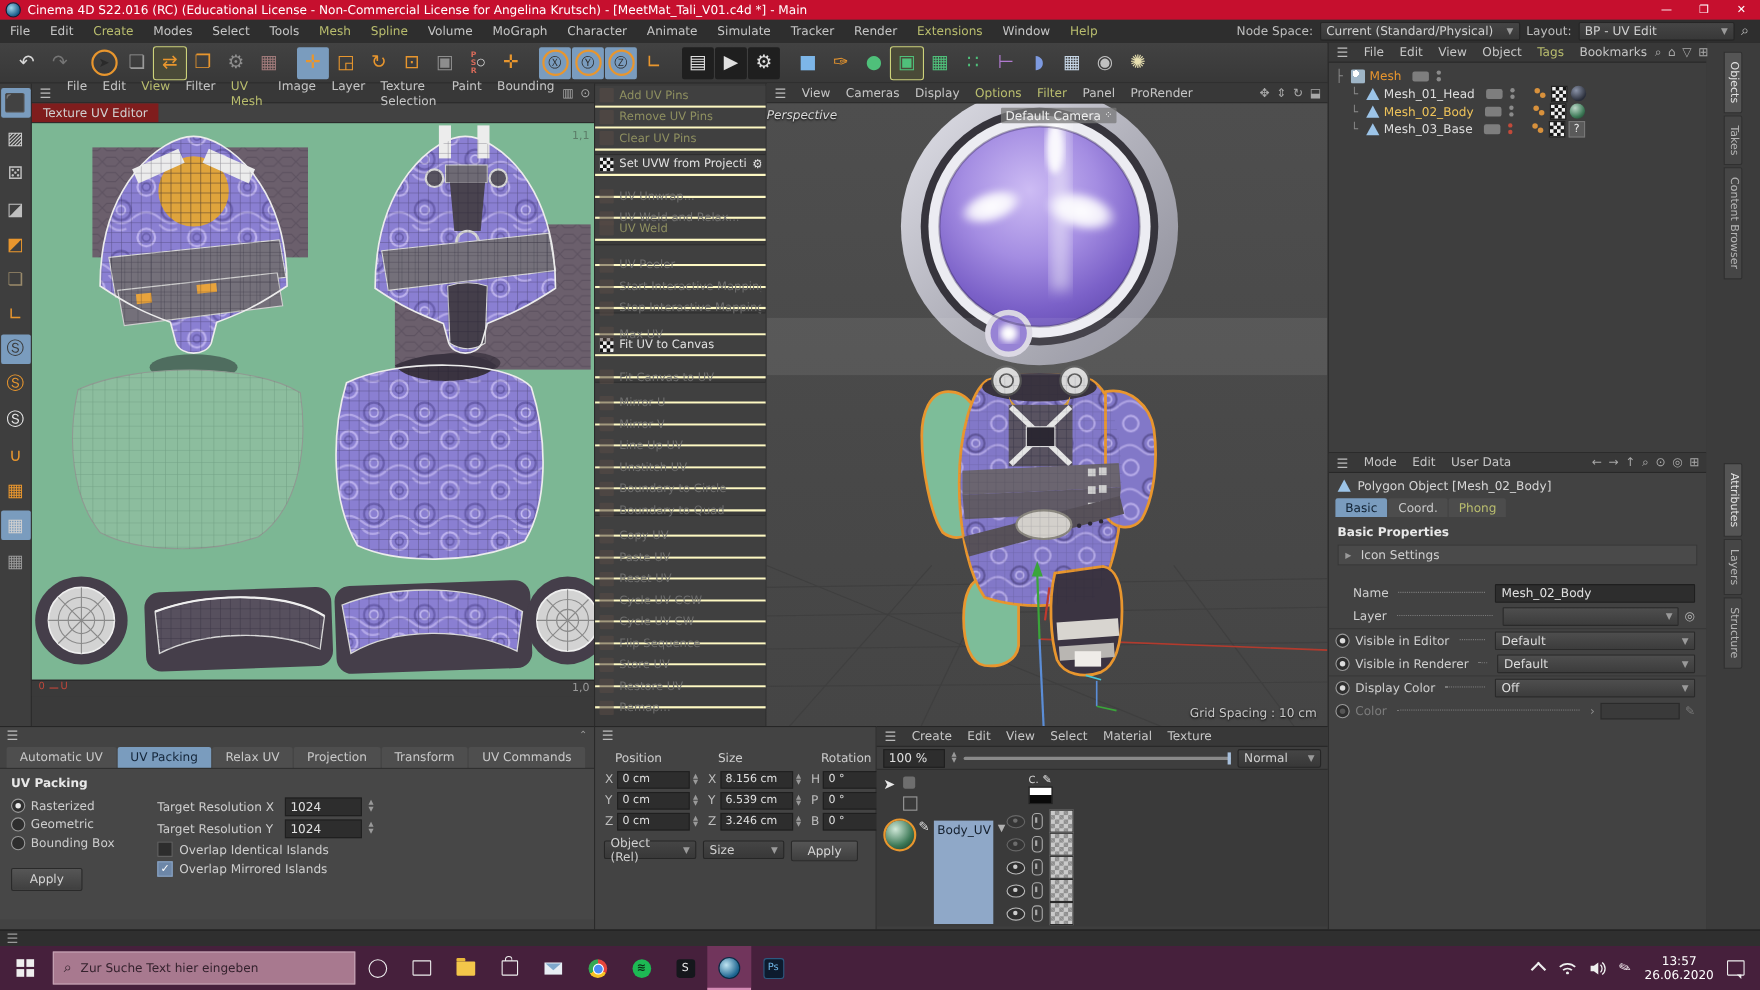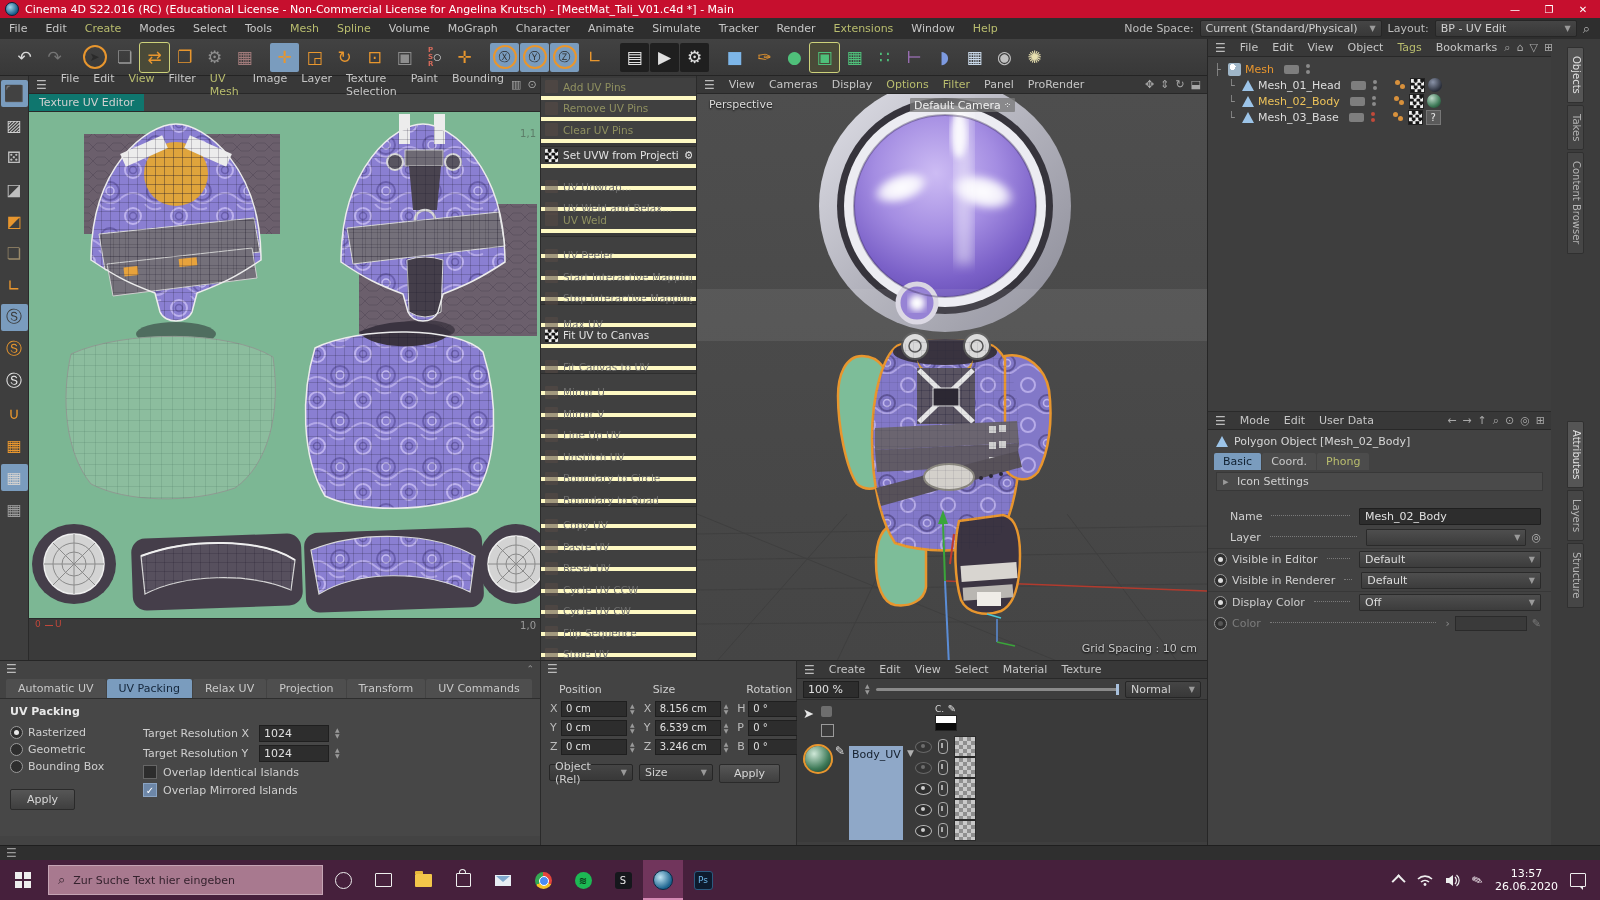--- a/index.html
+++ b/index.html
@@ -34,29 +34,29 @@
   .pbtn.sel{background:#7a9cbe;}
   
   .pmenu{display:flex;align-items:center;height:17px;background:#383838;border-bottom:1px solid #282828;}
   .pmenu .burger{color:#bbb;font-size:12px;padding:0 7px;}
   .pmenu .mi{padding:0 7px;color:#c6c6c6;}
   .pmenu .mi.accent{color:#b9bd6e;}
   .pmenu .right-icons{margin-left:auto;display:flex;gap:6px;padding-right:6px;color:#a8a8a8;font-size:11px;}
   
   #uv-editor{left:29px;top:76px;width:511px;height:584px;background:#3a3a3a;}
   #uv-tab{height:17px;background:#424242;border-bottom:1px solid #2a2a2a;display:flex;align-items:center;}
-  #uv-tab span{background:#0f766e;height:100%;display:flex;align-items:center;padding:0 10px;color:#d0d0d0;}
+  #uv-tab span{background:#7f1d1d;height:100%;display:flex;align-items:center;padding:0 10px;color:#d0d0d0;}
   #uv-canvas{position:relative;width:511px;height:506px;background:#7cb794;overflow:hidden;}
   #uv-strip{position:relative;height:14px;background:#3a3a3a;border-top:1px solid #2a2a2a;}
   #uv-status{height:18px;background:#3f3f3f;border-top:1px solid #2a2a2a;display:flex;align-items:center;padding-left:8px;color:#c4c4c4;}
   .corner-label{position:absolute;color:#5c7d68;font-size:10px;}
   .red{color:#c2473a;}
   
   #cmd-panel{left:540px;top:76px;width:157px;height:584px;background:#3a3a3a;border-left:1px solid #2a2a2a;border-right:1px solid #2a2a2a;box-sizing:border-box;padding-top:2px;}
-  .cmd{display:flex;align-items:center;height:17.5px;padding:0 4px;gap:5px;background:#404040;border-bottom:4px solid #fef9c3;}
+  .cmd{display:flex;align-items:center;height:17.5px;padding:0 4px;gap:5px;background:#404040;border-bottom:2px solid #fef9c3;}
   .cmd.gstart{margin-top:3px;border-top:1px solid #2e2e2e;}
   .cmd .cico{width:13px;height:13px;flex:none;border-radius:1px;background:#574a46;opacity:.55;}
   .cmd.enabled .cico{opacity:1;background:repeating-conic-gradient(#111 0 25%,#eee 0 50%) 0 0/6.5px 6.5px;}
   .cmd span{white-space:nowrap;overflow:hidden;font-size:10.5px;}
   .cmd.disabled span{color:#6e6e6e;margin-top:20px;}
   .cmd.olive span{color:#8f9060;}
   .cmd.enabled span{color:#e2e2e2;}
   .cmd .gear{margin-left:auto;color:#cfcfcf;font-size:11px;}
   
   #viewport{left:697px;top:76px;width:510px;height:584px;background:#4b4b4b;}
@@ -481,21 +481,21 @@
           <path d="M282,438 C332,418 404,420 446,444 L441,480 C396,458 330,458 290,482 Z" fill="url(#wire)" stroke="#d8d8d8" stroke-width="1.2"></path>
         </g>
         <g>
           <ellipse cx="487" cy="452" rx="38" ry="40" fill="#453e4a"></ellipse>
           <circle cx="487" cy="452" r="28" fill="#d3d3d3" stroke="#efefef" stroke-width="1.5"></circle>
           <circle cx="487" cy="452" r="19" fill="none" stroke="#8a8a8a"></circle>
           <circle cx="487" cy="452" r="10" fill="none" stroke="#8a8a8a"></circle>
           <path d="M487,424 V480 M459,452 H515 M468,433 L506,471 M506,433 L468,471" stroke="#8a8a8a" stroke-width="1" fill="none"></path>
         </g>
       </svg>
-      <span class="corner-label" style="right:4px;top:16px;">1,1</span>
+      <span class="corner-label" style="right:4px;top:6px;">1,1</span>
     </div>
     <div id="uv-strip">
       <span class="red" style="position:absolute;left:6px;top:0;font-size:9px;">0</span>
       <span class="red" style="position:absolute;left:26px;top:0;font-size:9px;">U</span>
       <span style="position:absolute;left:16px;top:6px;width:8px;border-top:1px solid #c2473a;"></span>
       <span class="corner-label" style="right:4px;top:1px;color:#9a9a9a;">1,0</span>
     </div>
   </div>
 
   <div id="cmd-panel" class="abs">
@@ -742,21 +742,21 @@
           <line x1="248" y1="487" x2="246" y2="428" stroke="#3aa53a" stroke-width="2"></line>
           <path d="M241,430 l5,-14 l5,14 z" fill="#3aa53a"></path>
           <line x1="253" y1="470" x2="257" y2="440" stroke="#c03a2e" stroke-width="2"></line>
           <g stroke-width="1.5">
             <line x1="300" y1="525" x2="300" y2="548" stroke="#5b8dd6"></line>
             <line x1="300" y1="548" x2="318" y2="552" stroke="#3aa53a"></line>
             <line x1="290" y1="520" x2="304" y2="524" stroke="#49c8d8"></line>
           </g>
         </g>
       </svg>
-      <span class="vp-label" style="left:12px;top:4px;">Perspective</span>
+      <span class="vp-label" style="left:0;top:4px;font-style:italic;">Perspective</span>
       <div id="camera-chip" style="left:213px;top:4px;">
         <span>Default Camera</span>
         <span style="font-size:9px;">⁘</span>
       </div>
       <span class="vp-label" style="right:10px;bottom:6px;color:#c8c8c8;">Grid Spacing : 10 cm</span>
     </div>
   </div>
 
   <div id="right-panel" class="abs">
     <div id="om">
@@ -870,20 +870,21 @@
       </div>
       <div class="obj-title">
         <span class="oico poly-ico"></span>
         <span>Polygon Object [Mesh_02_Body]</span>
       </div>
       <div class="atabs" id="am-tabs">
           <div class="atab sel">Basic</div>
           <div class="atab">Coord.</div>
           <div class="atab accent">Phong</div>
         </div>
+      <div class="asection">Basic Properties</div>
       <div class="agroup">
         <span style="color:#9a9a9a;margin-right:5px;">▸</span>
         <span>Icon Settings</span>
       </div>
       <div id="am-fields" style="margin-top:15px;">
           <div class="arow">
             <span class="noradio"></span>
             <span class="albl">Name</span>
             <span class="leader"></span>
             <div class="ainput" style="width: 170px;">Mesh_02_Body</div>

